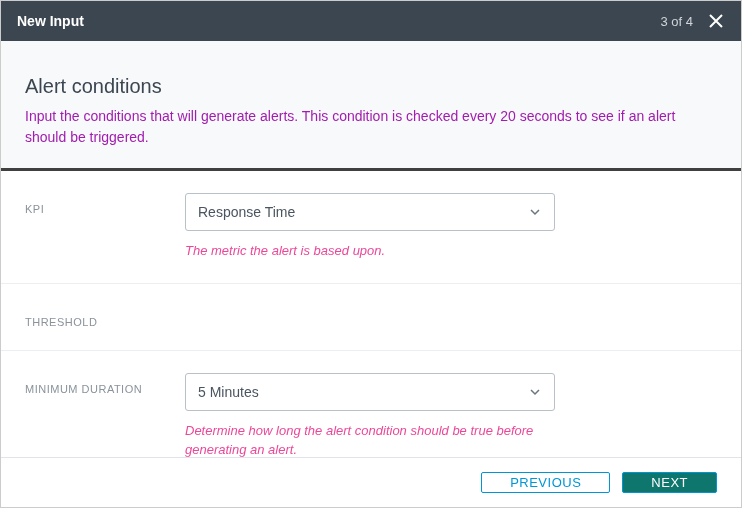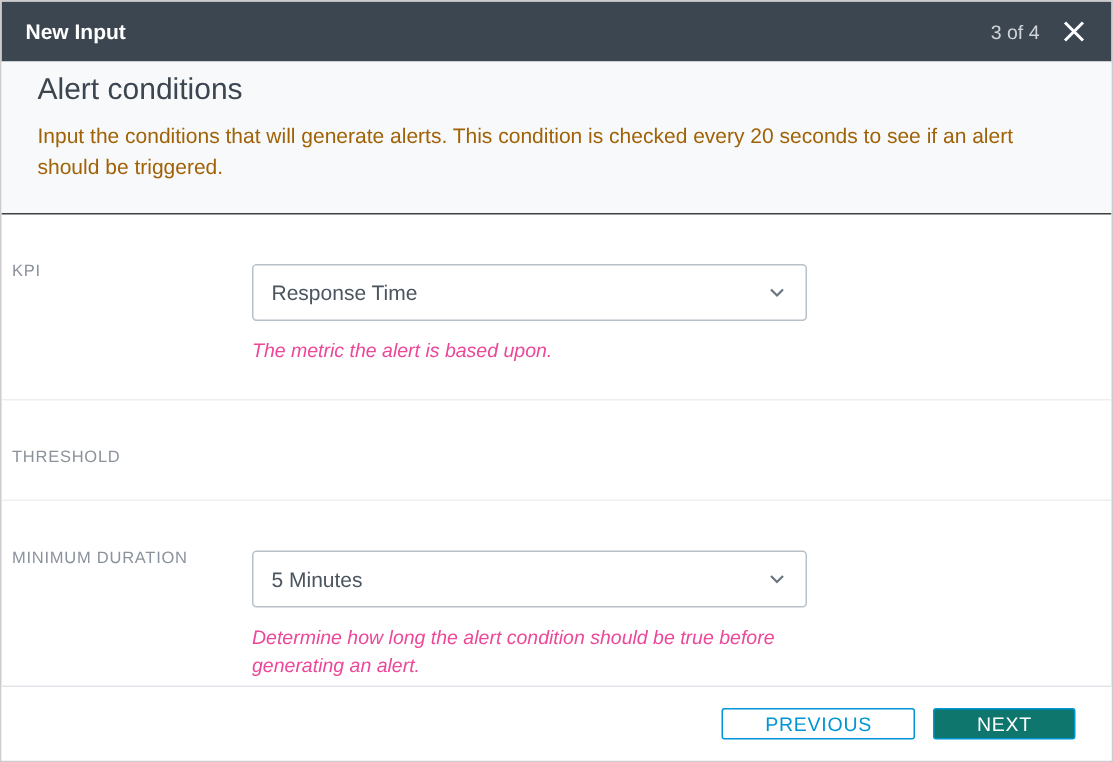--- a/index.html
+++ b/index.html
@@ -37,40 +37,40 @@
       cursor: pointer;
       display: flex;
       align-items: center;
       justify-content: center;
       width: 18px;
       height: 18px;
     }
     .close-btn svg { stroke: #fff; }
     .subheader {
       background: #f7f9fa;
-      padding: 8px 24px 20px;
-      border-bottom: 1px solid #404040;
+      padding: 34px 24px 20px;
+      border-bottom: 3px solid #404040;
     }
     .subheader-title {
       font-size: 20px;
       font-weight: 400;
       color: #3c4650;
       margin-bottom: 8px;
     }
     .subheader-desc {
       font-size: 14px;
-      color: #a16207;
+      color: #a21caf;
       line-height: 1.5;
     }
     .form-body {
       padding: 0;
     }
     .form-row {
       display: flex;
-      padding: 22px 7px;
+      padding: 22px 24px;
       border-bottom: 1px solid #eceff2;
       align-items: flex-start;
     }
     .form-row:last-child { border-bottom: none; }
     .form-label {
       width: 160px;
       flex-shrink: 0;
       font-size: 11px;
       letter-spacing: 0.5px;
       color: #8a929b;
@@ -87,21 +87,20 @@
       border-radius: 3px;
       padding: 9px 12px;
       font-size: 14px;
       color: #4a5560;
       background: #fff;
       display: flex;
       align-items: center;
       justify-content: space-between;
       cursor: pointer;
       height: 38px;
-      margin-top: 11px;
     }
     .text-input {
       cursor: text;
       font-family: inherit;
     }
     .chevron {
       display: flex;
       align-items: center;
     }
     .help-text {

